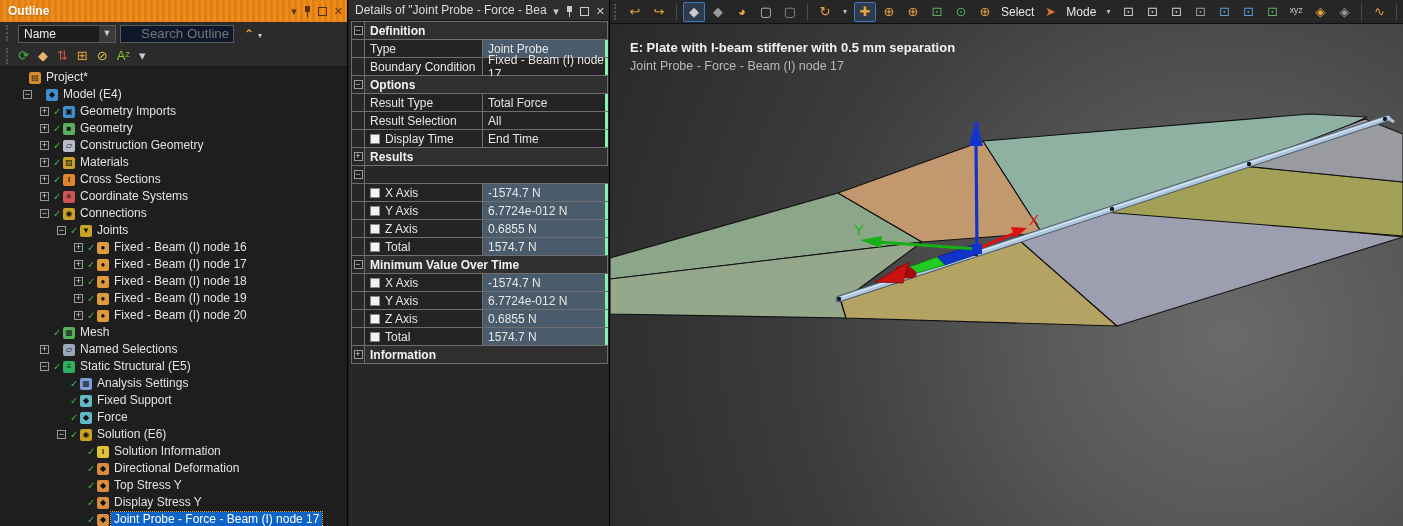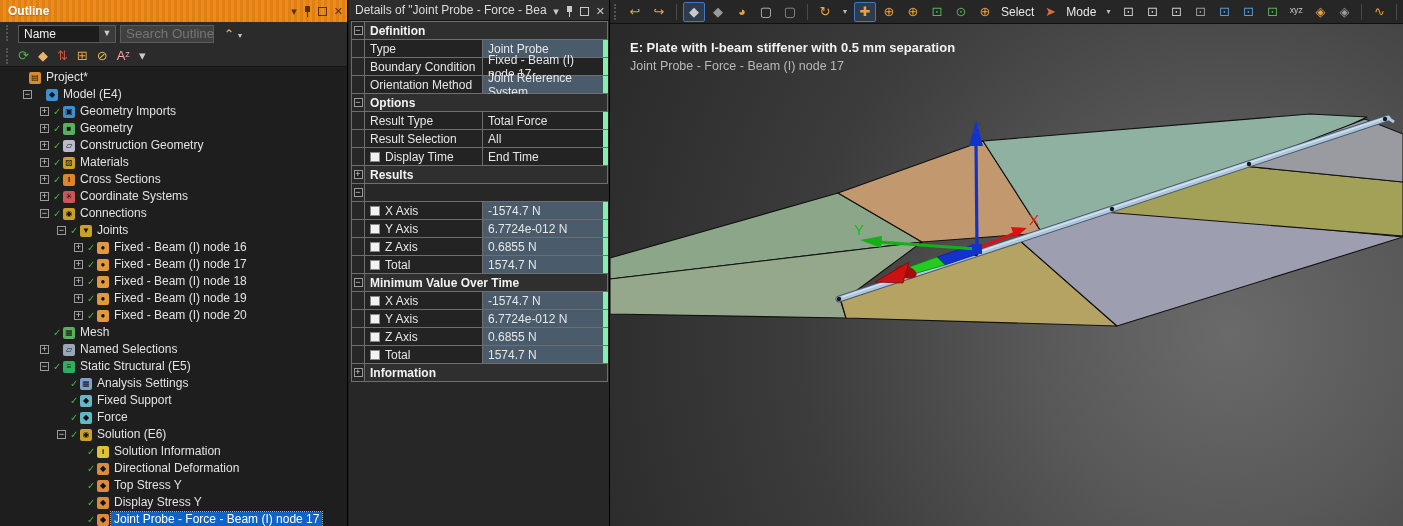--- a/index.html
+++ b/index.html
@@ -18,21 +18,21 @@
   .pin { display:inline-block; width:7px; height:11px; position:relative; }
   .pin::before { content:""; position:absolute; left:1px; top:0; width:5px; height:6px; background:#5a3200; }
   .pin::after  { content:""; position:absolute; left:3px; top:6px; width:1px; height:5px; background:#5a3200; }
   .boxicon { display:inline-block; width:9px; height:9px; border:1px solid #5a3200; }
 
   .filter-row { position:absolute; left:0; top:22px; width:100%; height:23px; background:#2b2b2b; display:flex; align-items:center; padding-left:18px; gap:4px; }
   .grip { position:absolute; left:6px; top:3px; width:3px; height:16px; border-left:2px dotted #555; }
   .combo { width:98px; height:18px; background:#1c1c1c; border:1px solid #5a5a5a; display:flex; align-items:center; }
   .combo .val { flex:1; padding-left:5px; color:#f0f0f0; }
   .combo .dd { width:16px; height:16px; background:#3a3a3a; color:#c9c9c9; text-align:center; line-height:15px; font-size:9px; }
-  .searchbox { width:94px; height:18px; background:#404040; border:1px solid #5a5a5a; color:#8f8f8f; padding-left:5px; line-height:16px; }
+  .searchbox { width:114px; height:18px; background:#0f172a; border:1px solid #5a5a5a; color:#8f8f8f; padding-left:20px; line-height:16px; }
   .chev { color:#e8a33d; font-weight:bold; font-size:12px; margin-left:6px; }
   .caret-sm { color:#c9c9c9; font-size:8px; margin-top:4px; }
 
   .tools-row { position:absolute; left:0; top:45px; width:100%; height:22px; background:#2b2b2b; border-bottom:1px solid #151515; display:flex; align-items:center; padding-left:18px; gap:9px; }
   .tools-row span { font-size:13px; line-height:20px; cursor:default; }
 
   .tree { position:absolute; left:0; top:69px; width:100%; bottom:0; background:#1e1e1e; overflow:hidden; }
   .trow { position:relative; height:17px; display:flex; align-items:center; white-space:nowrap; }
   .trow .lbl { padding:0 3px; line-height:15px; }
   .trow.bold .lbl { font-weight:normal; }
@@ -51,21 +51,21 @@
       color:#dcdcdc; display:flex; align-items:center; padding-left:6px; }
   .details-header .t { overflow:hidden; white-space:nowrap; max-width:200px; }
   .details-header .hdr-icons { color:#c9c9c9; }
   .details-header .pin::before { background:#c9c9c9; } .details-header .pin::after { background:#c9c9c9; }
   .details-header .boxicon { border-color:#c9c9c9; }
   .dgrid { position:absolute; left:2px; top:21px; width:257px; }
   .drow { display:flex; height:18px; border-bottom:1px solid #6e6e6e; }
   .drow .gut { flex:0 0 13px; background:#272727; display:flex; align-items:center; justify-content:center; border-right:1px solid #6e6e6e; }
   .drow .gut .expander { margin:0; }
   .drow.section .cells { background:#2f2f2f; font-weight:bold; color:#f2f2f2; display:flex; align-items:center; padding-left:5px; flex:1; border-right:1px solid #6e6e6e;}
-  .drow .cells2 { flex:1; display:flex; border-right:5px solid #86efac; }
+  .drow .cells2 { flex:1; display:flex; border-right:3px solid #86efac; }
   .dlabel { flex:0 0 118px; background:#232323; color:#e6e6e6; display:flex; align-items:center; padding-left:5px; border-right:1px solid #6e6e6e; }
   .dvalue { flex:1; background:#232323; color:#e6e6e6; display:flex; align-items:center; padding-left:5px; }
   .dvalue.hl { background:#4a5c6b; }
   .cbx { display:inline-block; width:10px; height:10px; background:#f2f2f2; border:1px solid #888; margin-right:5px; flex:0 0 10px; }
   .dgrid-outer { border-top:1px solid #6e6e6e; border-left:1px solid #6e6e6e; }
 
   
   .viewport { position:absolute; left:610px; top:0; width:793px; height:526px; background:#2a2a2a; }
   .gtoolbar { position:absolute; left:0; top:0; width:100%; height:24px; background:#262626; border-bottom:1px solid #111;
       display:flex; align-items:center; padding-left:14px; gap:2px; overflow:hidden; }
@@ -109,21 +109,21 @@
       <span class="chev">⌃</span>
       <span class="caret-sm">▾</span>
     </div>
     <div class="tools-row">
       <div class="grip" style="top:3px;"></div>
     <span style="color: rgb(61, 187, 61);">⟳</span>
         <span style="color: rgb(232, 179, 106);">◆</span>
         <span style="color: rgb(204, 85, 68);">⇅</span>
         <span style="color: rgb(232, 163, 61);">⊞</span>
         <span style="color: rgb(224, 194, 58);">⊘</span>
-        <span style="color: #fca5a5;">Aᶻ</span>
+        <span style="color: #84cc16;">Aᶻ</span>
         <span style="color: rgb(201, 201, 201);">▾</span>
       </div>
     <div class="tree">
         <div class="trow bold" style="padding-left: 6px;">
           <span class="expander none"></span>
           <span class="check none">✓</span>
           <span class="ticon" style="background: rgb(216, 138, 46);">▤</span>
           <span class="lbl">Project*</span>
         </div>
         <div class="trow bold" style="padding-left: 23px;">
@@ -311,29 +311,20 @@
             <div class="dvalue hl">Joint Probe</div>
           </div>
         </div>
         <div class="drow">
           <div class="gut"></div>
           <div class="cells2">
             <div class="dlabel">
               <span>Boundary Condition</span>
             </div>
             <div class="dvalue">Fixed - Beam (I) node 17</div>
-          </div>
-        </div>
-        <div class="drow">
-          <div class="gut"></div>
-          <div class="cells2">
-            <div class="dlabel">
-              <span>Orientation Method</span>
-            </div>
-            <div class="dvalue hl">Joint Reference System</div>
           </div>
         </div>
         <div class="drow section">
           <div class="gut">
             <span class="expander">−</span>
           </div>
           <div class="cells">Options</div>
         </div>
         <div class="drow">
           <div class="gut"></div>

